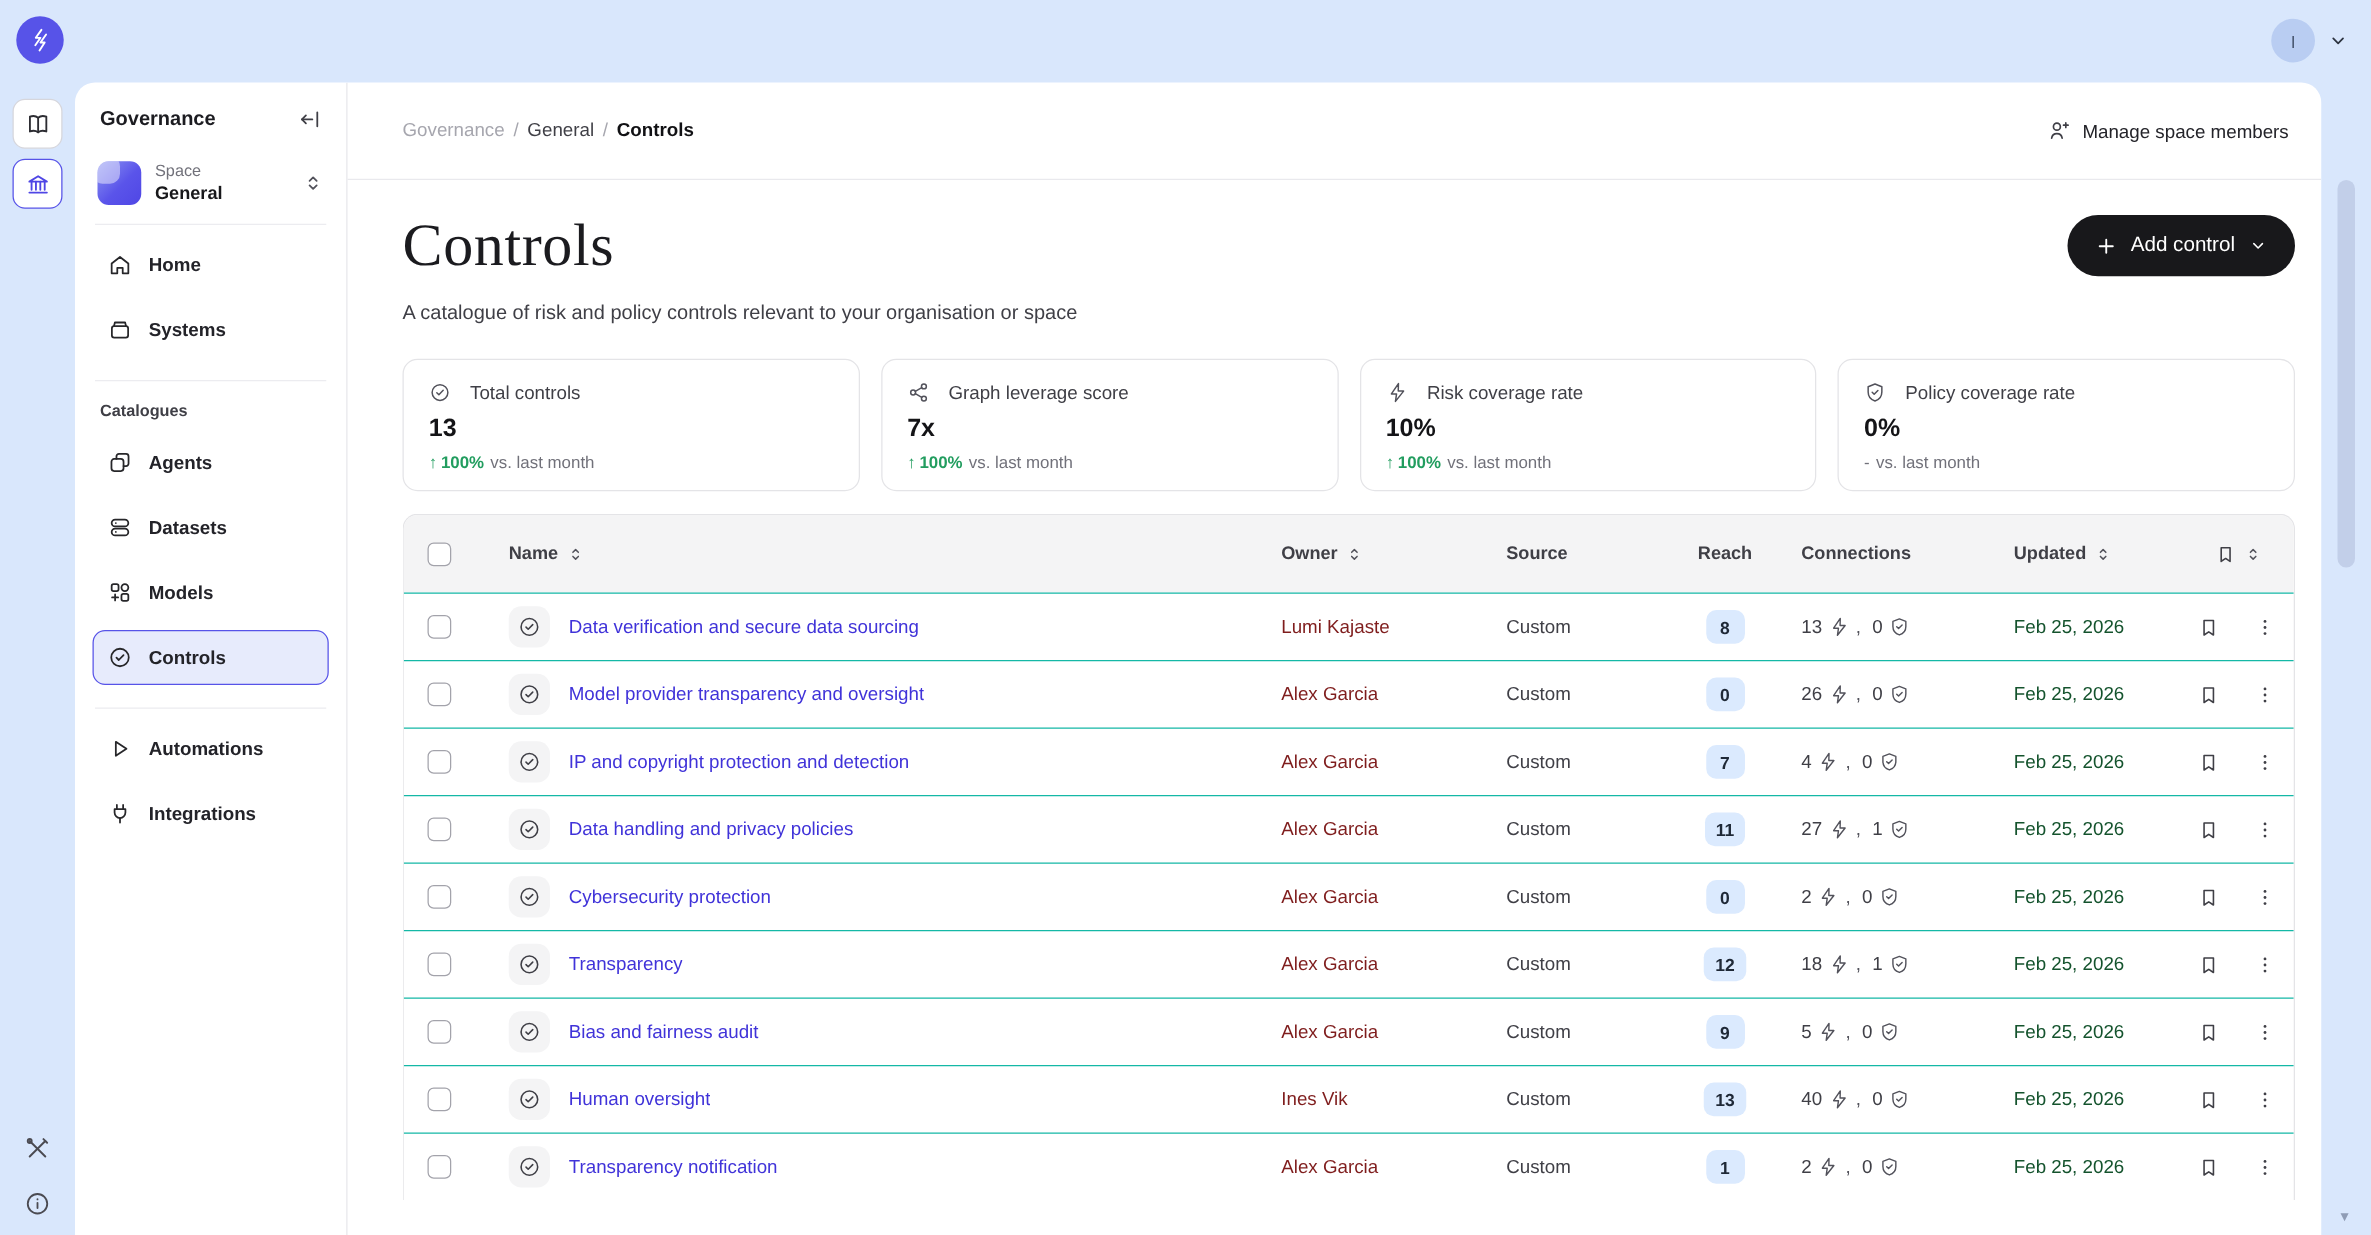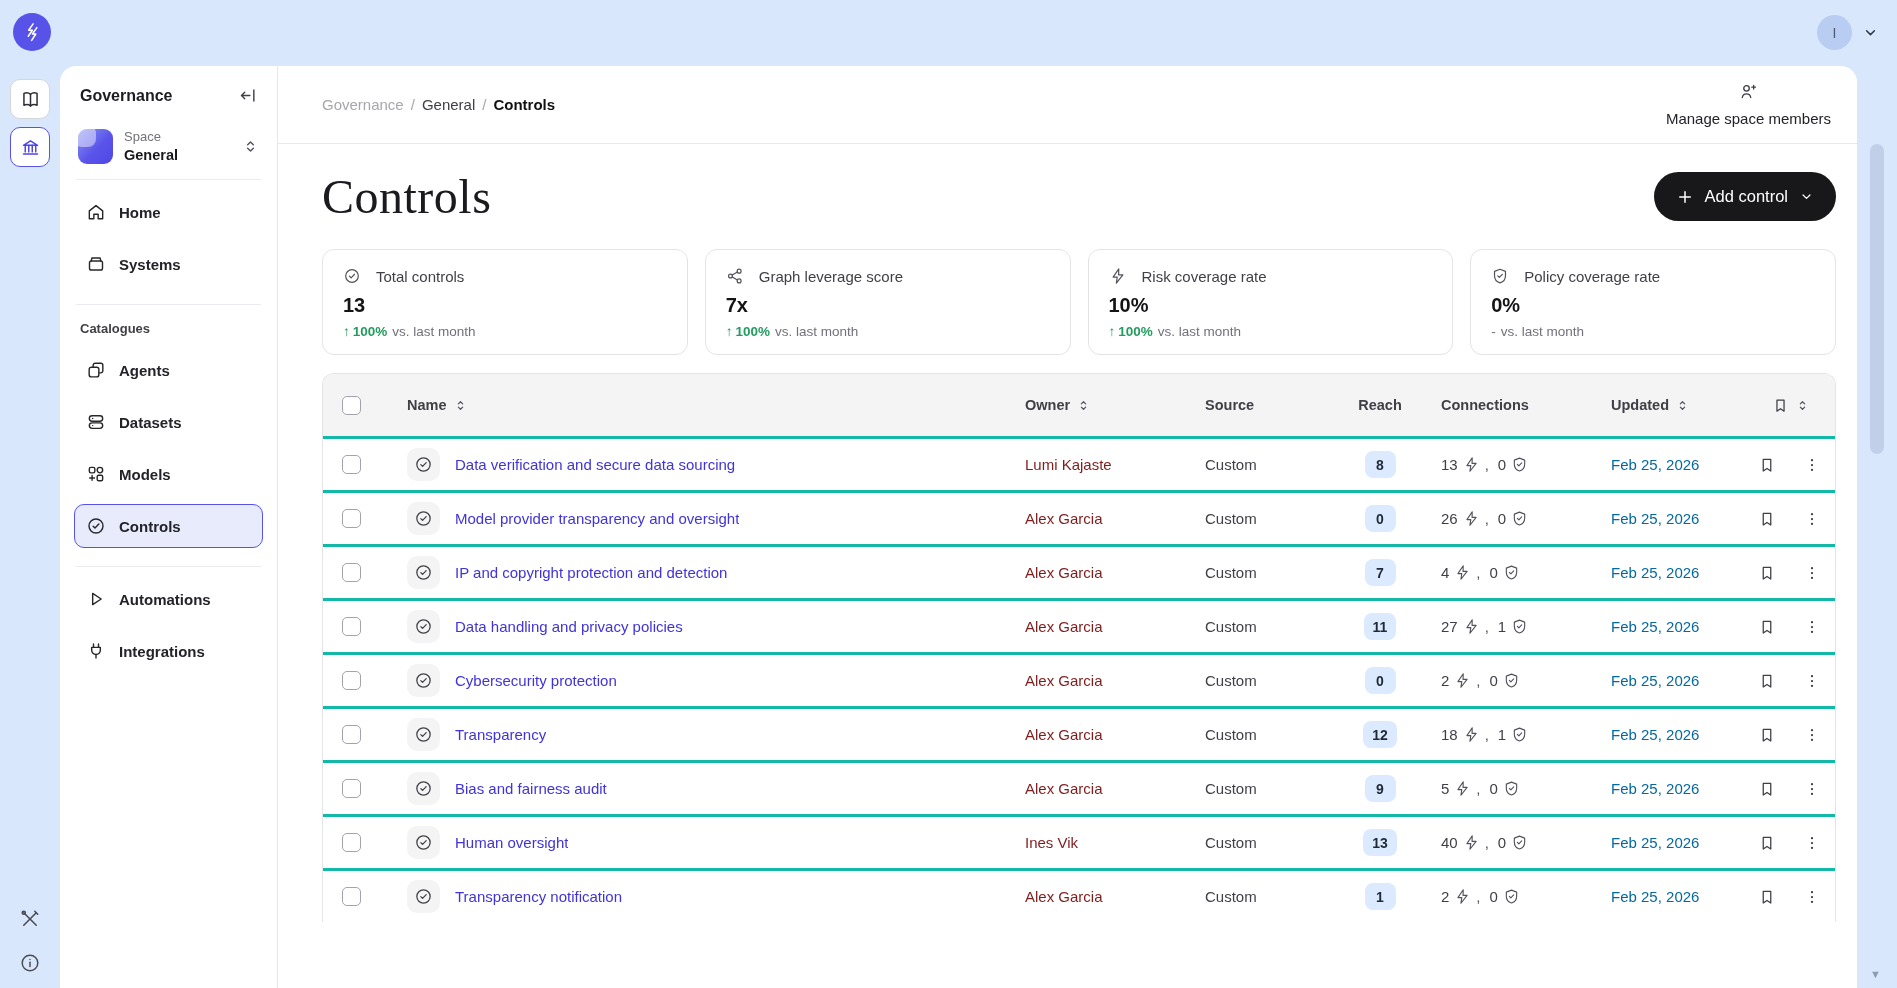--- a/index.html
+++ b/index.html
@@ -83,21 +83,21 @@
   .main { flex:1; display:flex; flex-direction:column; min-width:0; }
   .content-header {
     height:78px; flex-shrink:0; display:flex; align-items:center; justify-content:space-between;
     padding:0 26px 0 44px; border-bottom:1px solid #e9e9ed;
   }
   .crumbs { font-size:15px; display:flex; gap:7px; }
   .crumb-dim { color:#a6a6ae; }
   .crumb-sep { color:#a6a6ae; }
   .crumb-mid { color:#3f3f46; }
   .crumb-cur { color:#111114; font-weight:700; }
-  .manage-btn { display:flex; align-items:center; gap:9px; font-size:15px; color:#232329; cursor:pointer;flex-direction:column; }
+  .manage-btn { display:flex; align-items:flex-end; gap:9px; font-size:15px; color:#232329; cursor:pointer; }
   .manage-btn .mico { color:#3f3f46; }
 
   .content-body { padding:28px 21px 0 44px; flex:1; display:flex; flex-direction:column; min-height:0; }
   .title-row { display:flex; align-items:flex-start; justify-content:space-between; }
   .page-title {
     font-family:"Liberation Serif","DejaVu Serif",serif;
     font-size:48px; font-weight:400; color:#1b1b1f; letter-spacing:.5px; line-height:1.05;
   }
   .add-btn {
     background:#18181b; color:#fff; border:none; border-radius:26px;
@@ -127,21 +127,21 @@
   }
   .tgrid {
     display:grid;
     grid-template-columns:56px 1fr 180px 130px 90px 170px 150px 44px 46px;
     align-items:center;
   }
   .thead { background:#f4f4f5; height:62px; font-size:14.5px; font-weight:700; color:#3f3f46; }
   .th { display:flex; align-items:center; gap:7px; }
   .th.center { justify-content:center; }
   .sort-ico { color:#52525b; }
-  .trow { height:54px; border-top:3px solid #14b8a6; font-size:15px; }
+  .trow { height:54px; border-top:1px solid #14b8a6; font-size:15px; }
   .cell-check { display:flex; justify-content:center; }
   .checkbox {
     width:19px; height:19px; border:1.5px solid #a3a3ab; border-radius:5px; background:#fff; cursor:pointer;
   }
   .cell-name { display:flex; align-items:center; gap:15px; min-width:0; padding-left:28px; }
   .row-badge {
     width:33px; height:33px; border-radius:10px; background:#f4f4f5; flex-shrink:0;
     display:flex; align-items:center; justify-content:center; color:#3f3f46;
   }
   .name-link { color:#4033d9; text-decoration:none; white-space:nowrap; overflow:hidden; text-overflow:ellipsis; cursor:pointer; }
@@ -149,21 +149,21 @@
   .cell-source { color:#3f3f46; }
   .cell-reach { display:flex; justify-content:center; }
   .reach-pill {
     background:#dbeafe; color:#1f2937; font-size:14px; font-weight:600;
     min-width:31px; height:27px; padding:0 9px; border-radius:8px;
     display:flex; align-items:center; justify-content:center;
   }
   .cell-conn { display:flex; align-items:center; gap:4px; color:#3f3f46; padding-left:16px; }
   .conn-ico { color:#52525b; margin:0 1px; }
   .conn-sep { color:#52525b; margin-right:5px; }
-  .cell-updated { color:#0369a1; padding-left:16px; }
+  .cell-updated { color:#14532d; padding-left:16px; }
   .cell-icon { display:flex; justify-content:center; color:#3f3f46; cursor:pointer; }
 
   
   .scroll-strip { position:absolute; right:0; top:66px; bottom:0; width:40px; }
   .scroll-thumb {
     position:absolute; right:13px; top:78px; width:14px; height:310px;
     background:#c2cfe9; border-radius:7px; cursor:pointer;
   }
   .scroll-arrow { position:absolute; right:16px; bottom:8px; color:#8f9cb5; font-size:11px; cursor:pointer; }
 </style>
@@ -336,20 +336,21 @@
         <button class="add-btn">
           <svg width="18" height="18" viewBox="0 0 24 24" fill="none" stroke="currentColor" stroke-width="2" stroke-linecap="round">
               <path d="M12 5v14M5 12h14"></path>
             </svg>
           <span>Add control</span>
           <svg width="15" height="15" viewBox="0 0 24 24" fill="none" stroke="currentColor" stroke-width="2" stroke-linecap="round" stroke-linejoin="round">
               <path d="M6.5 9.5 12 15l5.5-5.5"></path>
             </svg>
         </button>
       </div>
+      <p class="page-desc">A catalogue of risk and policy controls relevant to your organisation or space</p>
 
       <div class="cards">
         <div class="card">
           <div class="card-label">
             <svg class="cico" width="18" height="18" viewBox="0 0 24 24" fill="none" stroke="currentColor" stroke-width="1.6" stroke-linecap="round" stroke-linejoin="round">
                 <circle cx="12" cy="12" r="8.4"></circle>
                 <path d="M8.6 12.2l2.2 2.2 4.6-4.7"></path>
               </svg>
             <span>Total controls</span>
           </div>

